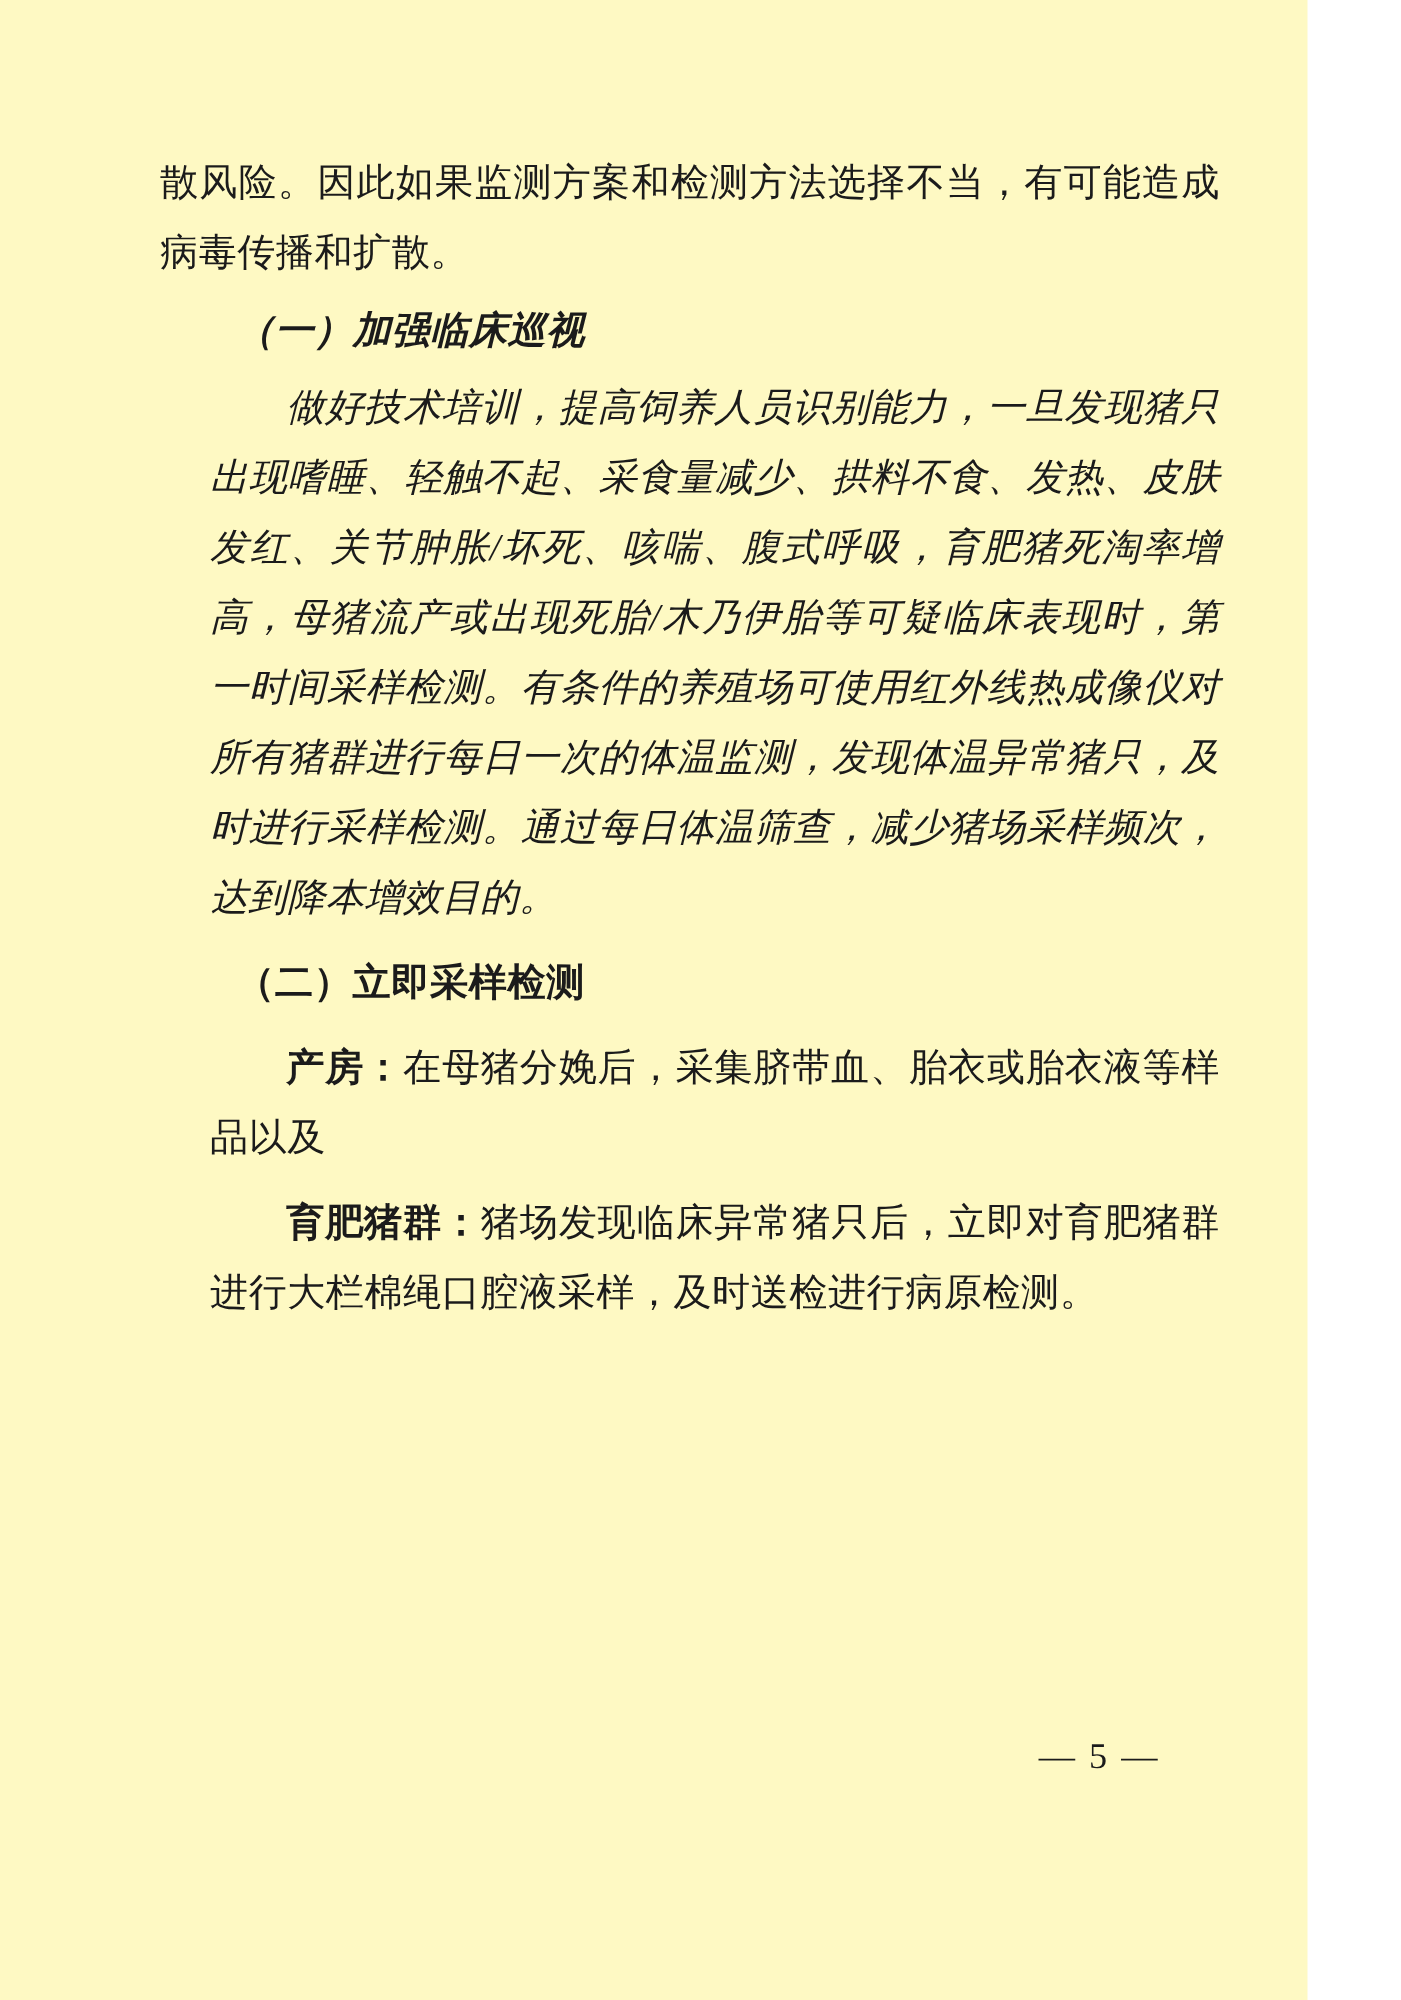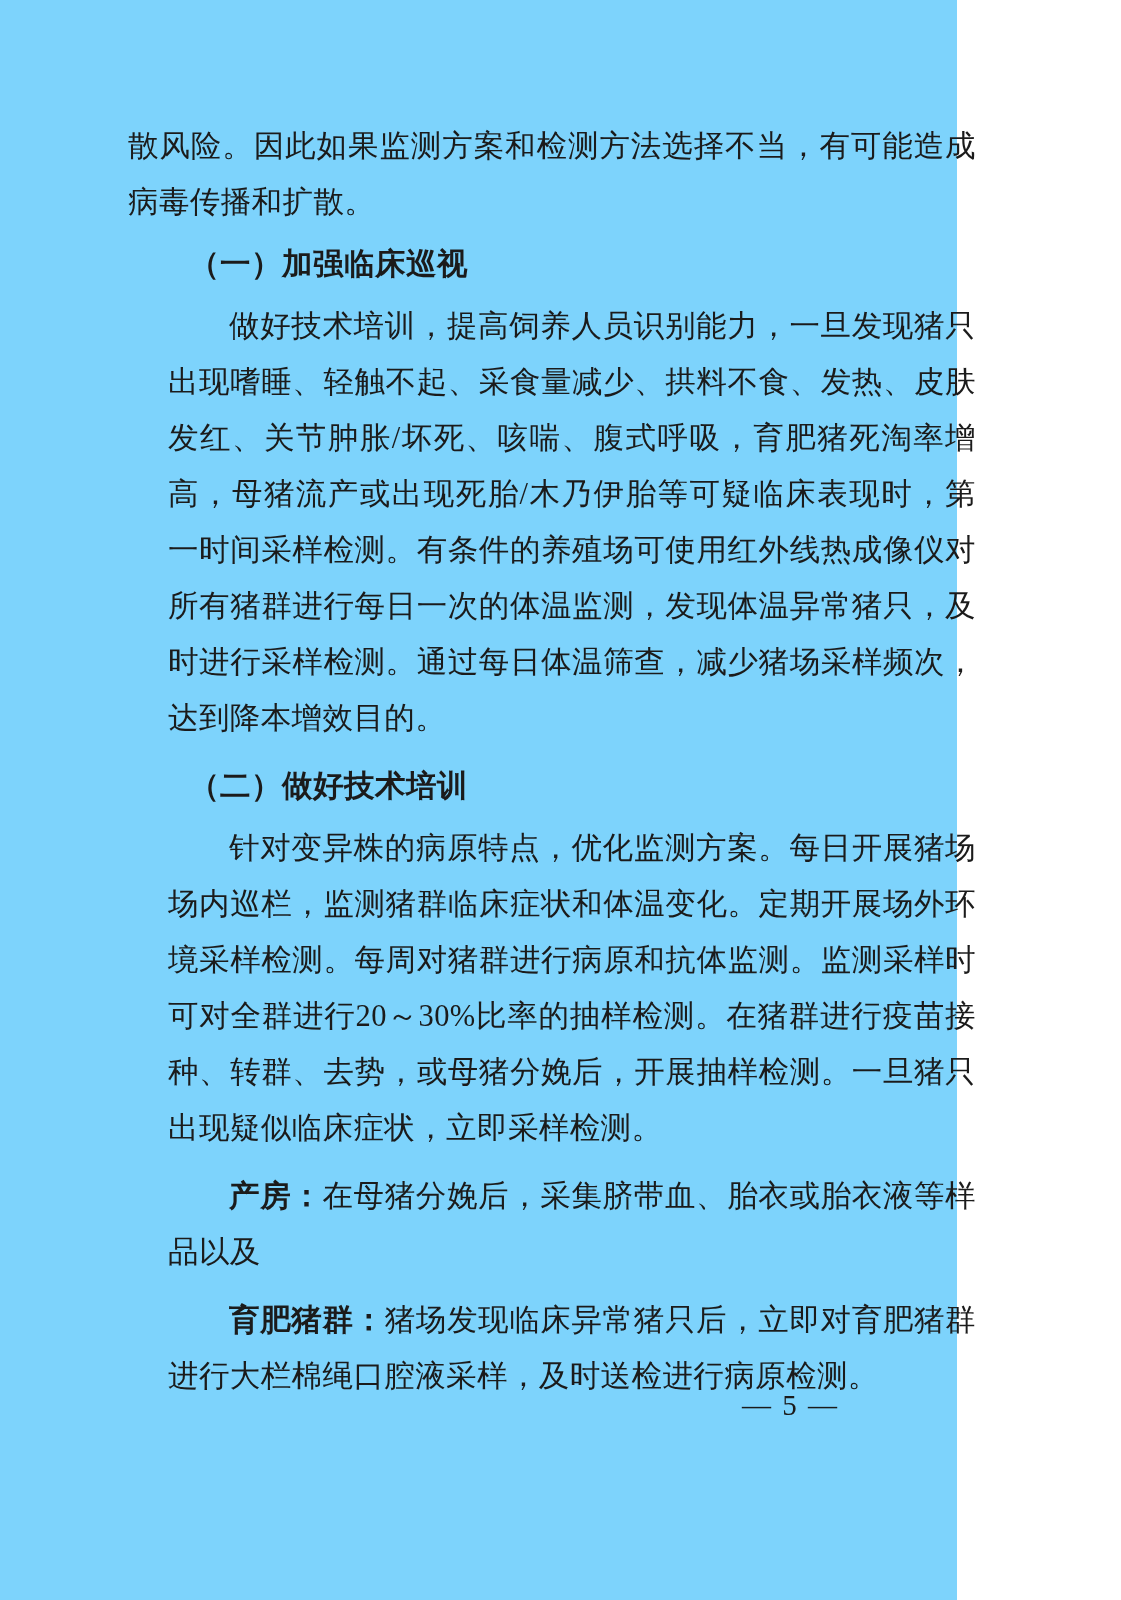--- a/index.html
+++ b/index.html
@@ -8,23 +8,23 @@
   }
   body {
     width: 1121px;
     height: 1600px;
     background: #ffffff;
     font-family: "Liberation Serif", serif;
     overflow: hidden;
   }
   .page {
     position: relative;
-    width: 957px;
+    width: 1046px;
     height: 1600px;
-    background: #7dd3fc;
+    background: #fef9c3;
   }
   .page-body {
     position: absolute;
     left: 128px;
     top: 118px;
     width: 848px;
   }
   p {
     margin: 0;
     font-size: 30.5px;
@@ -44,21 +44,21 @@
   .heading {
     font-weight: bold;
     text-indent: 61px;
     letter-spacing: 1px;
   }
   .subheading {
     font-weight: bold;
     text-indent: 61px;
     letter-spacing: 0.5px;
   }
-  .gap-sm { margin-top: 6px; }
+  .gap-sm { margin-top: 6px; font-style: italic; }
   .gap-md { margin-top: 12px; }
   .lead {
     font-weight: bold;
   }
   .page-number {
     position: absolute;
     right: 118px;
     bottom: 178px;
     font-size: 29px;
     color: #1b1b1b;
@@ -71,23 +71,22 @@
 <div class="page">
   <div class="page-body">
 
     <p class="cont">散风险。因此如果监测方案和检测方法选择不当，有可能造成病毒传播和扩散。</p>
 
 
     <p class="subheading gap-sm">（一）加强临床巡视</p>
 
     <p class="indent gap-sm">做好技术培训，提高饲养人员识别能力，一旦发现猪只出现嗜睡、轻触不起、采食量减少、拱料不食、发热、皮肤发红、关节肿胀/坏死、咳喘、腹式呼吸，育肥猪死淘率增高，母猪流产或出现死胎/木乃伊胎等可疑临床表现时，第一时间采样检测。有条件的养殖场可使用红外线热成像仪对所有猪群进行每日一次的体温监测，发现体温异常猪只，及时进行采样检测。通过每日体温筛查，减少猪场采样频次，达到降本增效目的。</p>
 
-    <p class="subheading gap-md">（二）做好技术培训</p>
+    <p class="subheading gap-md">（二）立即采样检测</p>
 
-    <p class="indent gap-sm">针对变异株的病原特点，优化监测方案。每日开展猪场场内巡栏，监测猪群临床症状和体温变化。定期开展场外环境采样检测。每周对猪群进行病原和抗体监测。监测采样时可对全群进行20～30%比率的抽样检测。在猪群进行疫苗接种、转群、去势，或母猪分娩后，开展抽样检测。一旦猪只出现疑似临床症状，立即采样检测。</p>
 
     <p class="indent gap-md"><span class="lead">产房：</span><span>在母猪分娩后，采集脐带血、胎衣或胎衣液等样品以及</span></p>
 
     <p class="indent gap-md"><span class="lead">育肥猪群：</span><span>猪场发现临床异常猪只后，立即对育肥猪群进行大栏棉绳口腔液采样，及时送检进行病原检测。</span></p>
 
   </div>
 
   <div class="page-number">— 5 —</div>
 </div>
 

